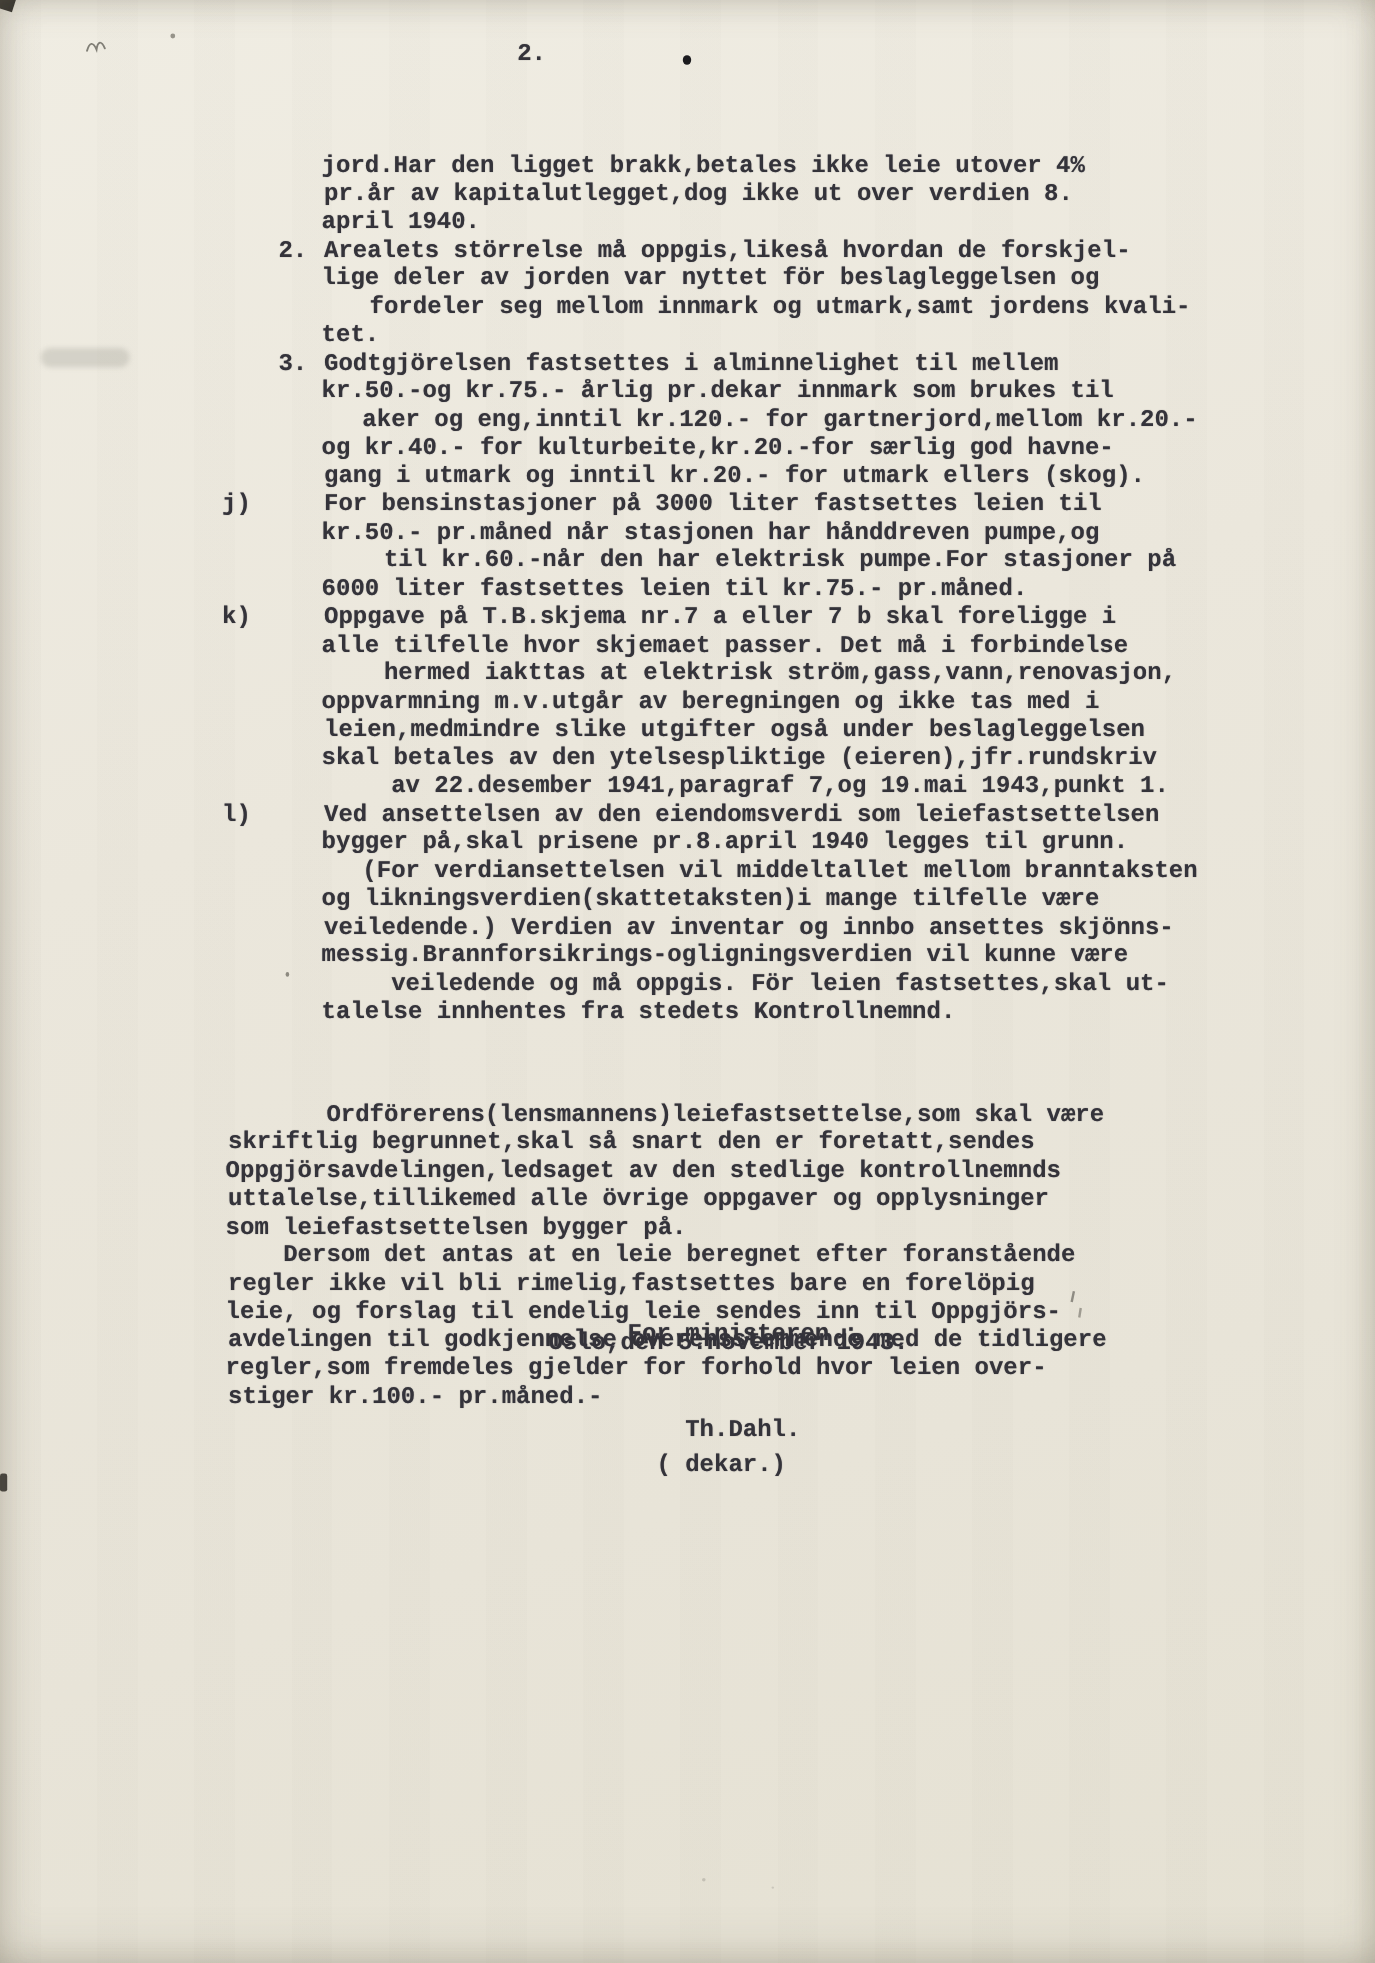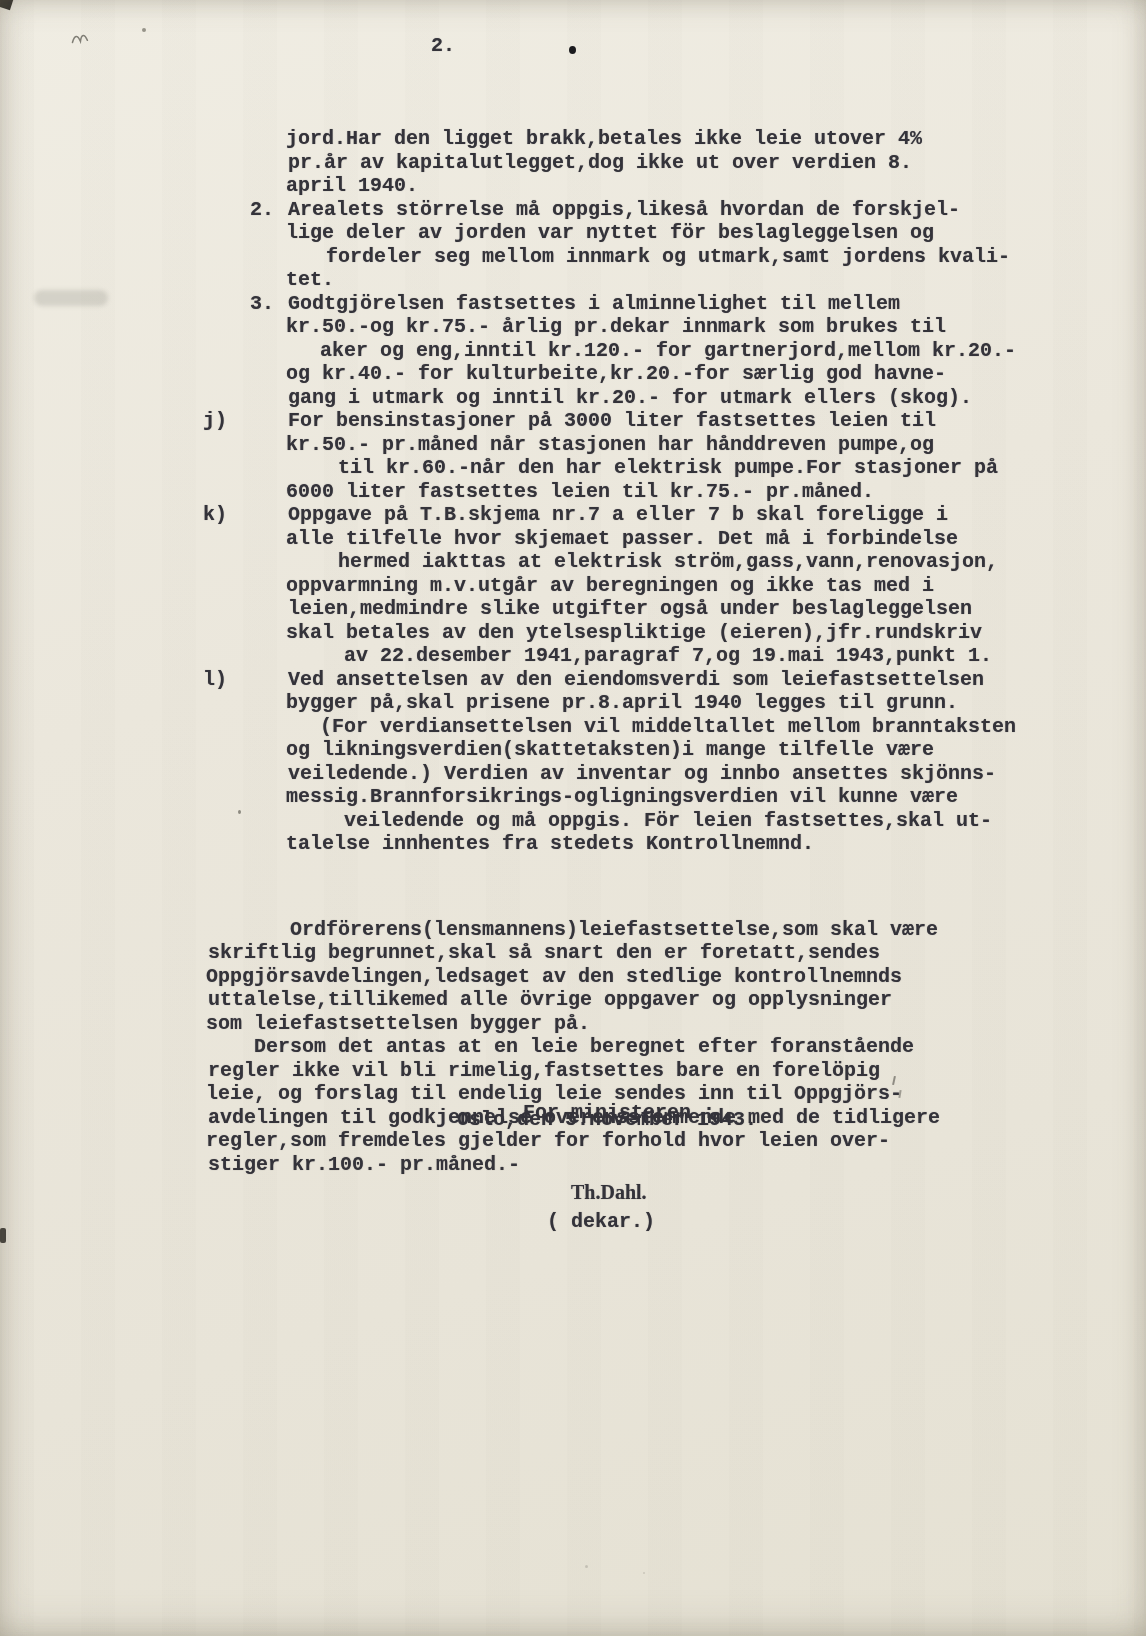--- a/index.html
+++ b/index.html
@@ -22,35 +22,35 @@
       inset 16px 0 36px -20px rgba(110,102,82,0.28),
       inset -16px 0 36px -20px rgba(110,102,82,0.26);
   }
   .txt{
     color:var(--ink,#34333a);
     font-size:20px;line-height:23.5px;font-weight:700;
     text-shadow:0 0 0.9px rgba(52,51,58,0.55);
     white-space:pre;
   }
   .page-number{position:absolute;left:431px;top:34px;}
-  .body-text{position:absolute;left:0;top:80px;width:1028px;margin-left:18px;}
+  .body-text{position:absolute;left:0;top:80px;width:1028px;}
   .block{position:relative;}
   .marker{position:absolute;top:0;}
   .marker.num{left:232px;}
   .marker.alpha{left:185px;}
   .tline{margin-left:270px;}
   .block .tline:nth-child(odd){transform:translateX(-2px);}
   .block .tline:nth-child(4n){transform:translateX(1px);text-align:center;}
   .paragraphs .para:first-child{margin-top:15px;}
   .pline{margin-left:188px;font-family:Liberation Mono, monospace;}
   .para .pline:nth-child(even){transform:translateX(2px);}
   .closing-line{position:absolute;}
   .closing-date{left:457px;top:1108px;}
   .closing-for{left:523px;top:1101px;}
-  .closing-name{left:571px;top:1181px;font-family:Liberation Serif, serif;}
+  .closing-name{left:571px;top:1181px;}
   .closing-sign{left:547px;top:1210px;}
   
   .art{position:absolute;pointer-events:none;}
   .a-squiggle{left:70px;top:31px;transform:rotate(-8deg);opacity:.85;}
   .a-speck1{left:142px;top:28px;width:4px;height:4px;border-radius:50%;background:#97948a;}
   .a-inkdot{left:569px;top:46px;width:7px;height:8px;border-radius:50%;background:#1b1b1e;}
   .a-smudge{left:34px;top:290px;width:74px;height:16px;border-radius:8px;background:rgba(125,122,112,0.22);filter:blur(2px);}
   .a-corner{left:-4px;top:-3px;width:16px;height:11px;background:#34322e;transform:rotate(18deg);}
   .a-edge2{left:0px;top:1228px;width:6px;height:15px;border-radius:2px;background:#44423d;}
   .a-tick1{left:893px;top:1076px;width:2px;height:9px;background:rgba(70,68,62,0.55);transform:rotate(12deg);}

